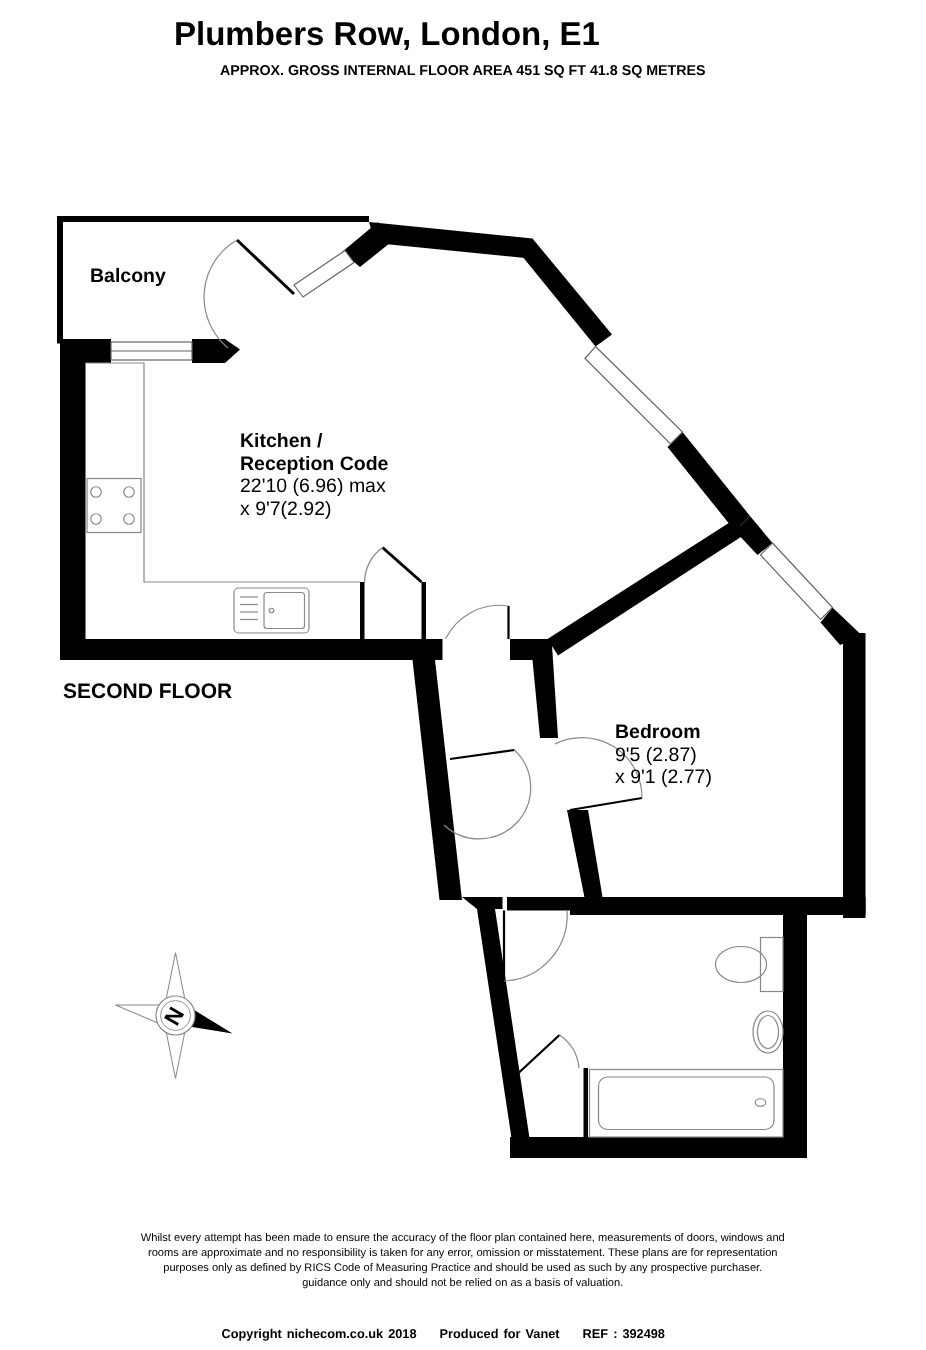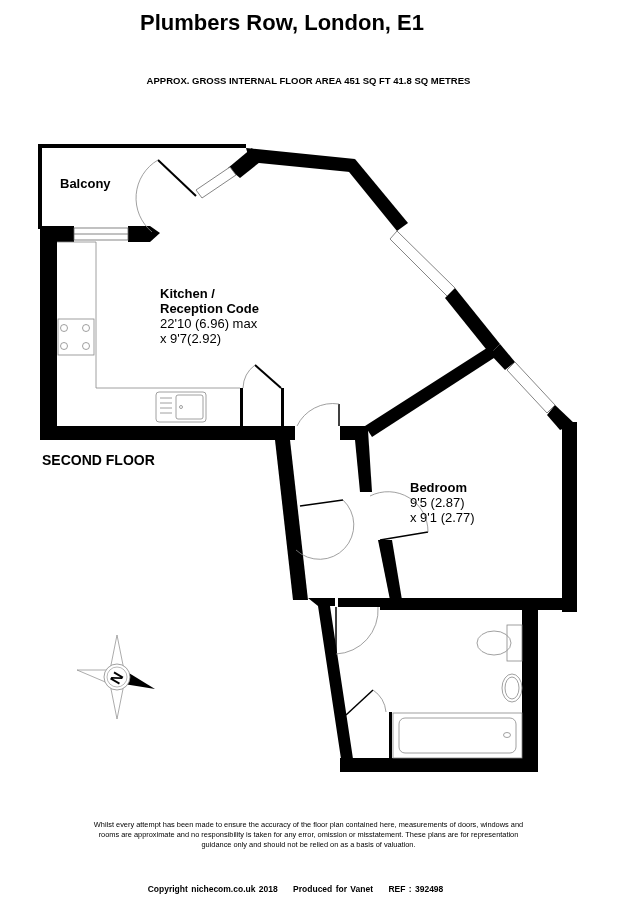--- a/index.html
+++ b/index.html
@@ -1,18 +1,18 @@
 <!DOCTYPE html>
 <html><head>
 <meta charset="utf-8">
 <style>
   html, body { margin: 0; padding: 0; background: #ffffff; }
   body { width: 617px; height: 900px; position: relative; overflow: hidden; font-family: "Liberation Sans", sans-serif; color: #000; }
-  .title { position: absolute; left: 0; width: 516px; top: 10px; text-align: center; font-weight: bold; font-size: 22px; padding-left: 24px; }
-  .subtitle { position: absolute; left: 0; width: 617px; top: 42px; text-align: center; font-weight: bold; font-size: 9.5px; margin-top: 33px; }
+  .title { position: absolute; left: 0; width: 516px; top: 10px; text-align: center; font-weight: bold; font-size: 22px; }
+  .subtitle { position: absolute; left: 0; width: 617px; top: 42px; text-align: center; font-weight: bold; font-size: 9.5px; }
   svg.plan { position: absolute; left: 0; top: 0; }
   .room-label { position: absolute; text-align: left; font-size: 13px; line-height: 15px; }
   .room-label .name { font-weight: bold; display: block; }
   .room-label .dim { display: block; }
   .floor-label { position: absolute; left: 42px; top: 452px; font-weight: bold; font-size: 14px; }
   .disclaimer { position: absolute; left: 60px; width: 497px; top: 820px; text-align: center; font-size: 7.4px; line-height: 10px; }
   .footer { position: absolute; left: 0; width: 591px; top: 884px; text-align: center; font-weight: bold; font-size: 8.5px; word-spacing: 1px; }
   .footer span { margin: 0 6px; }
 </style>
 </head>
@@ -156,20 +156,21 @@
   <span class="dim">x 9'1 (2.77)</span>
 </div>
 
 <div class="floor-label">SECOND FLOOR</div>
 
 <div style="position:absolute; left:107px; top:668px; width:20px; height:20px; font-weight:bold; font-size:15px; text-align:center; line-height:20px; transform:rotate(-60deg);">N</div>
 
 <div class="disclaimer">
   <div>Whilst every attempt has been made to ensure the accuracy of the floor plan contained here, measurements of doors, windows and</div>
   <div>rooms are approximate and no responsibility is taken for any error, omission or misstatement. These plans are for representation</div>
+  <div>purposes only as defined by RICS Code of Measuring Practice and should be used as such by any prospective purchaser.</div>
   <div>guidance only and should not be relied on as a basis of valuation.</div>
 </div>
 
 <div class="footer">
   <span>Copyright nichecom.co.uk 2018</span>
   <span>Produced for Vanet</span>
   <span>REF : 392498</span>
 </div>
 
 </body></html>

